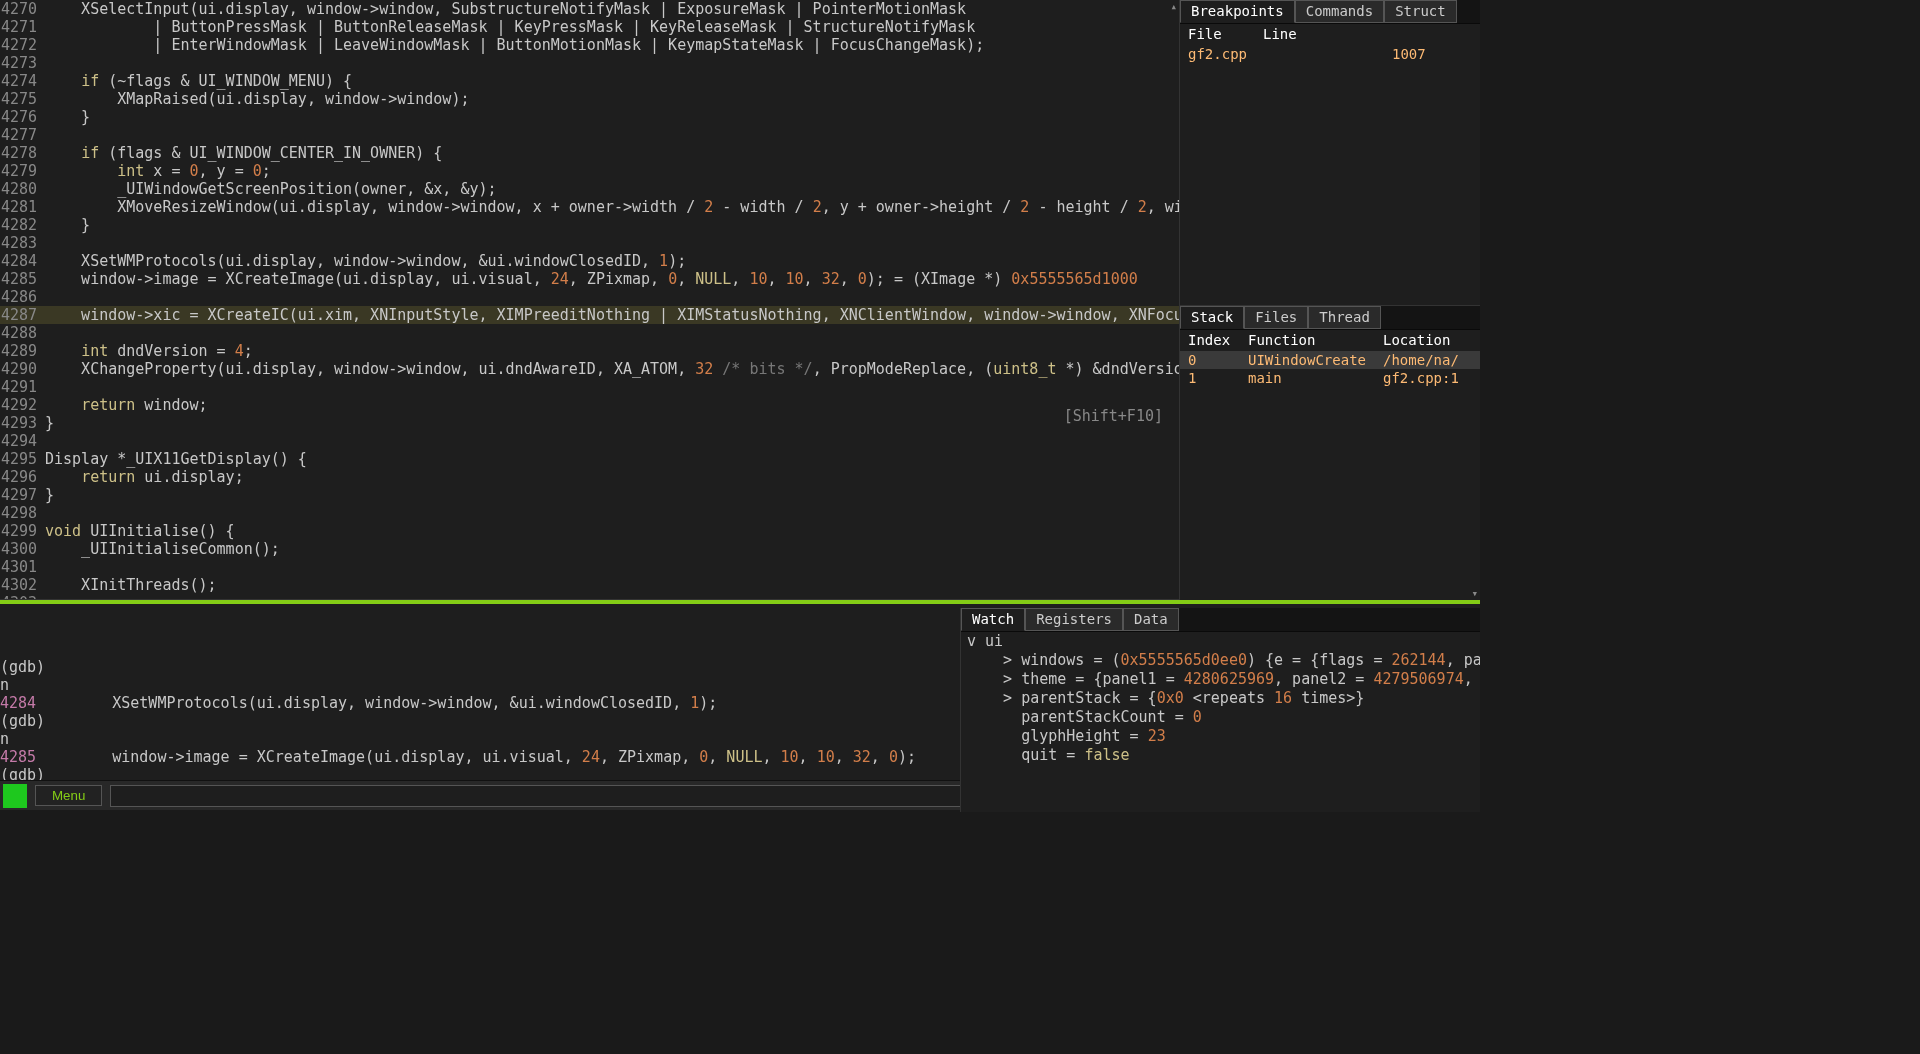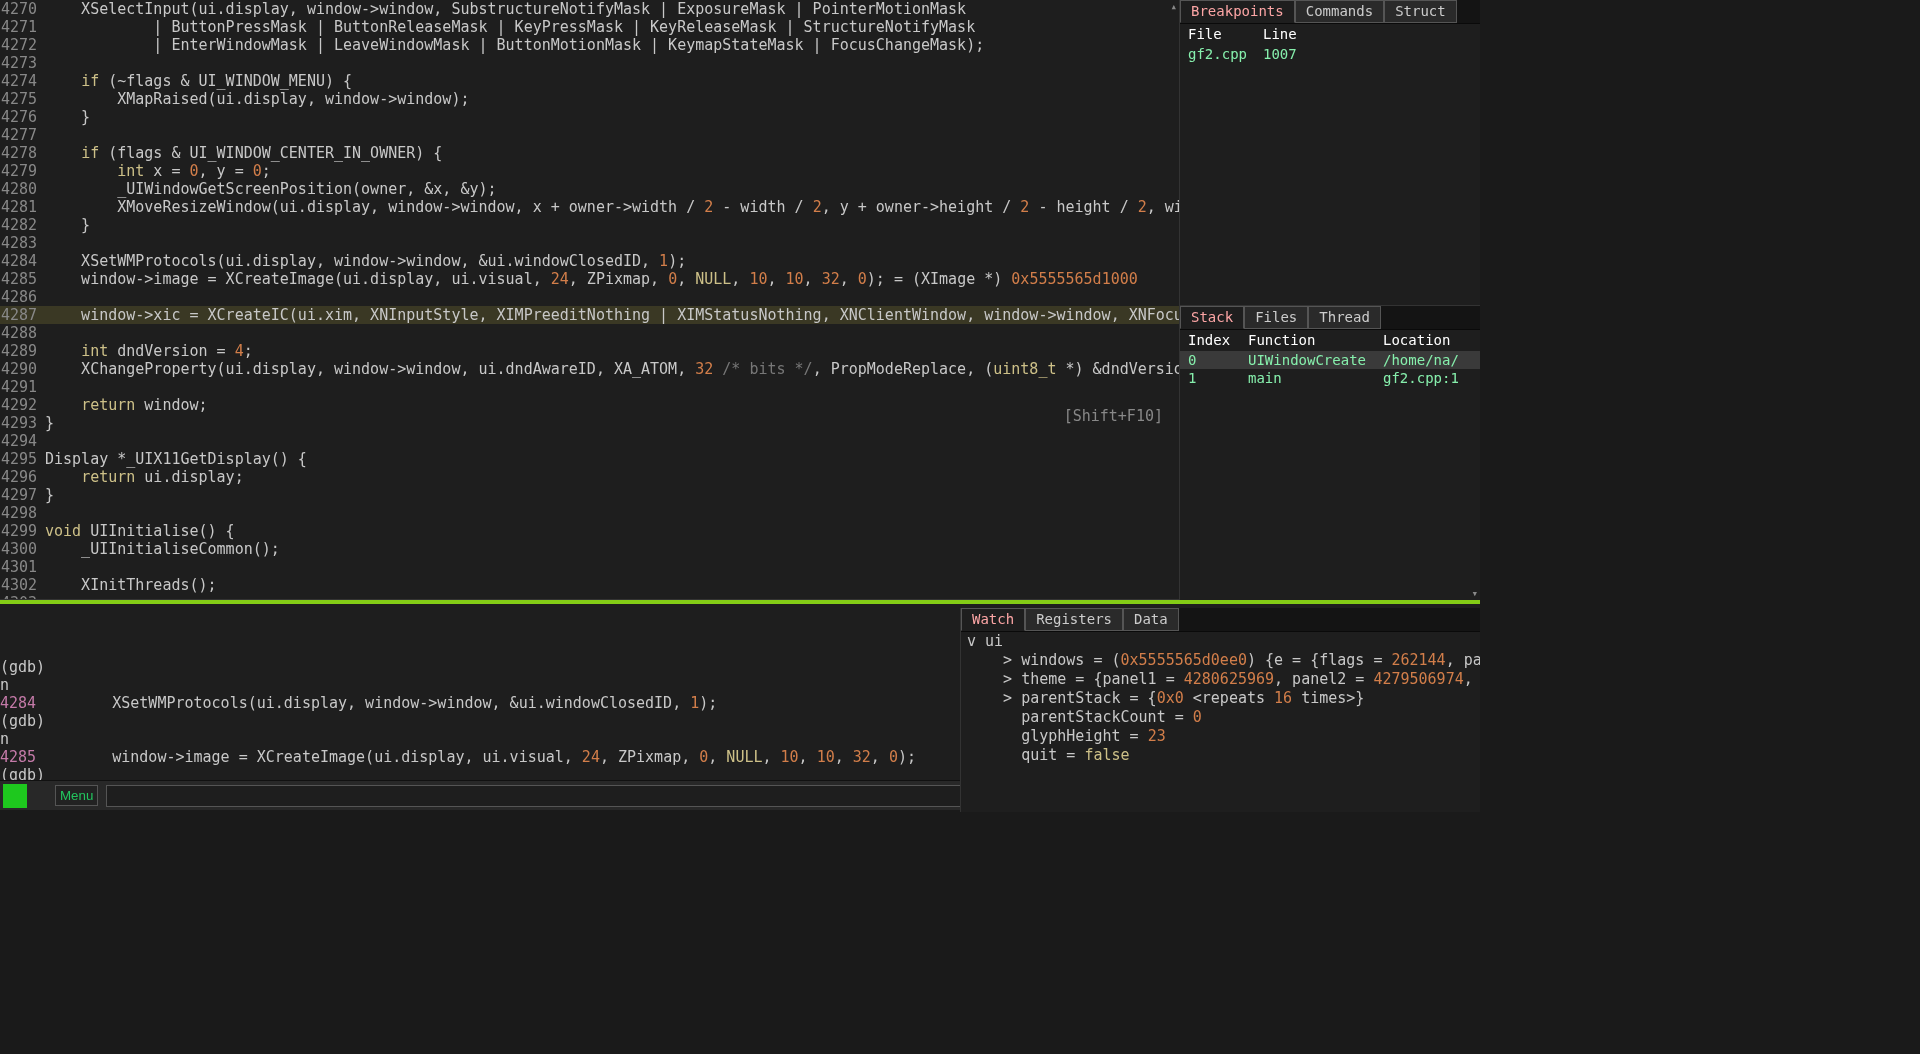--- a/index.html
+++ b/index.html
@@ -39,25 +39,25 @@
 
 .pane-bp {
   grid-column: 2; grid-row: 1;
   background: #1e1e1e; border-bottom:1px solid #333;
 }
 .tabs { display:flex; background:#141414; border-bottom:1px solid #0a0a0a; }
 .tab {
   padding: 2px 10px; color:#ccc; border:1px solid #555;
   background:#2a2a2a; font-size:14px; white-space:nowrap;
 }
-.tab.active { background:#1e1e1e; border-bottom:1px solid #1e1e1e; color:#fca5a5; }
+.tab.active { background:#1e1e1e; border-bottom:1px solid #1e1e1e; color:#ffffff; }
 .table-hdr { display:flex; padding:2px 8px; color:#fff; font-size:14px; }
 .col-a { width:75px; }
 .col-b { width:80px; }
-.table-row { display:flex; padding:1px 8px; color:#86efac; font-size:14px; }
+.table-row { display:flex; padding:1px 8px; color:#fdba74; font-size:14px;justify-content:space-between; }
 
 .pane-stack {
   position:absolute; left:1180px; top:305px; width:300px; height:295px;
   background:#1e1e1e; border-top:1px solid #333;
 }
 .stk-col-a{width:60px;} .stk-col-b{width:135px;} .stk-col-c{flex:1;overflow:hidden;white-space:nowrap;}
 .stk-row.sel { background:#3a3a3a; }
 
 .pane-console {
   grid-column: 1 / span 2; grid-row: 2;
@@ -67,22 +67,22 @@
 .con-line { height:18px; white-space:pre; overflow:hidden; }
 .con-lnum { color:#c47aa8; display:inline-block; width:40px; }
 
 .pane-bar {
   grid-column: 1 / span 2; grid-row: 3;
   display:flex; align-items:center;
   background:#282828; border-top:1px solid #111;
 }
 .status-sq { width:24px; height:24px; background:#1ec81e; margin:3px 8px 3px 3px; }
 .menu-btn {
-  background:#222; color:#22c55e; border:1px solid #555;
-  padding:2px 4px; margin-right:8px;margin-left:20px;
+  background:#222; color:#84cc16; border:1px solid #555;
+  padding:2px 16px; margin-right:8px;
 }
 .cmd-input {
   flex:1; background:#1e1e1e; color:#ccc; border:1px solid #555;
   height:22px; padding:0 6px; font-family:inherit; font-size:14px;
 }
 
 .pane-watch {
   position:absolute; left:960px; top:608px; width:520px; height:204px;
   background:#1e1e1e; border-left:1px solid #333;
 }

